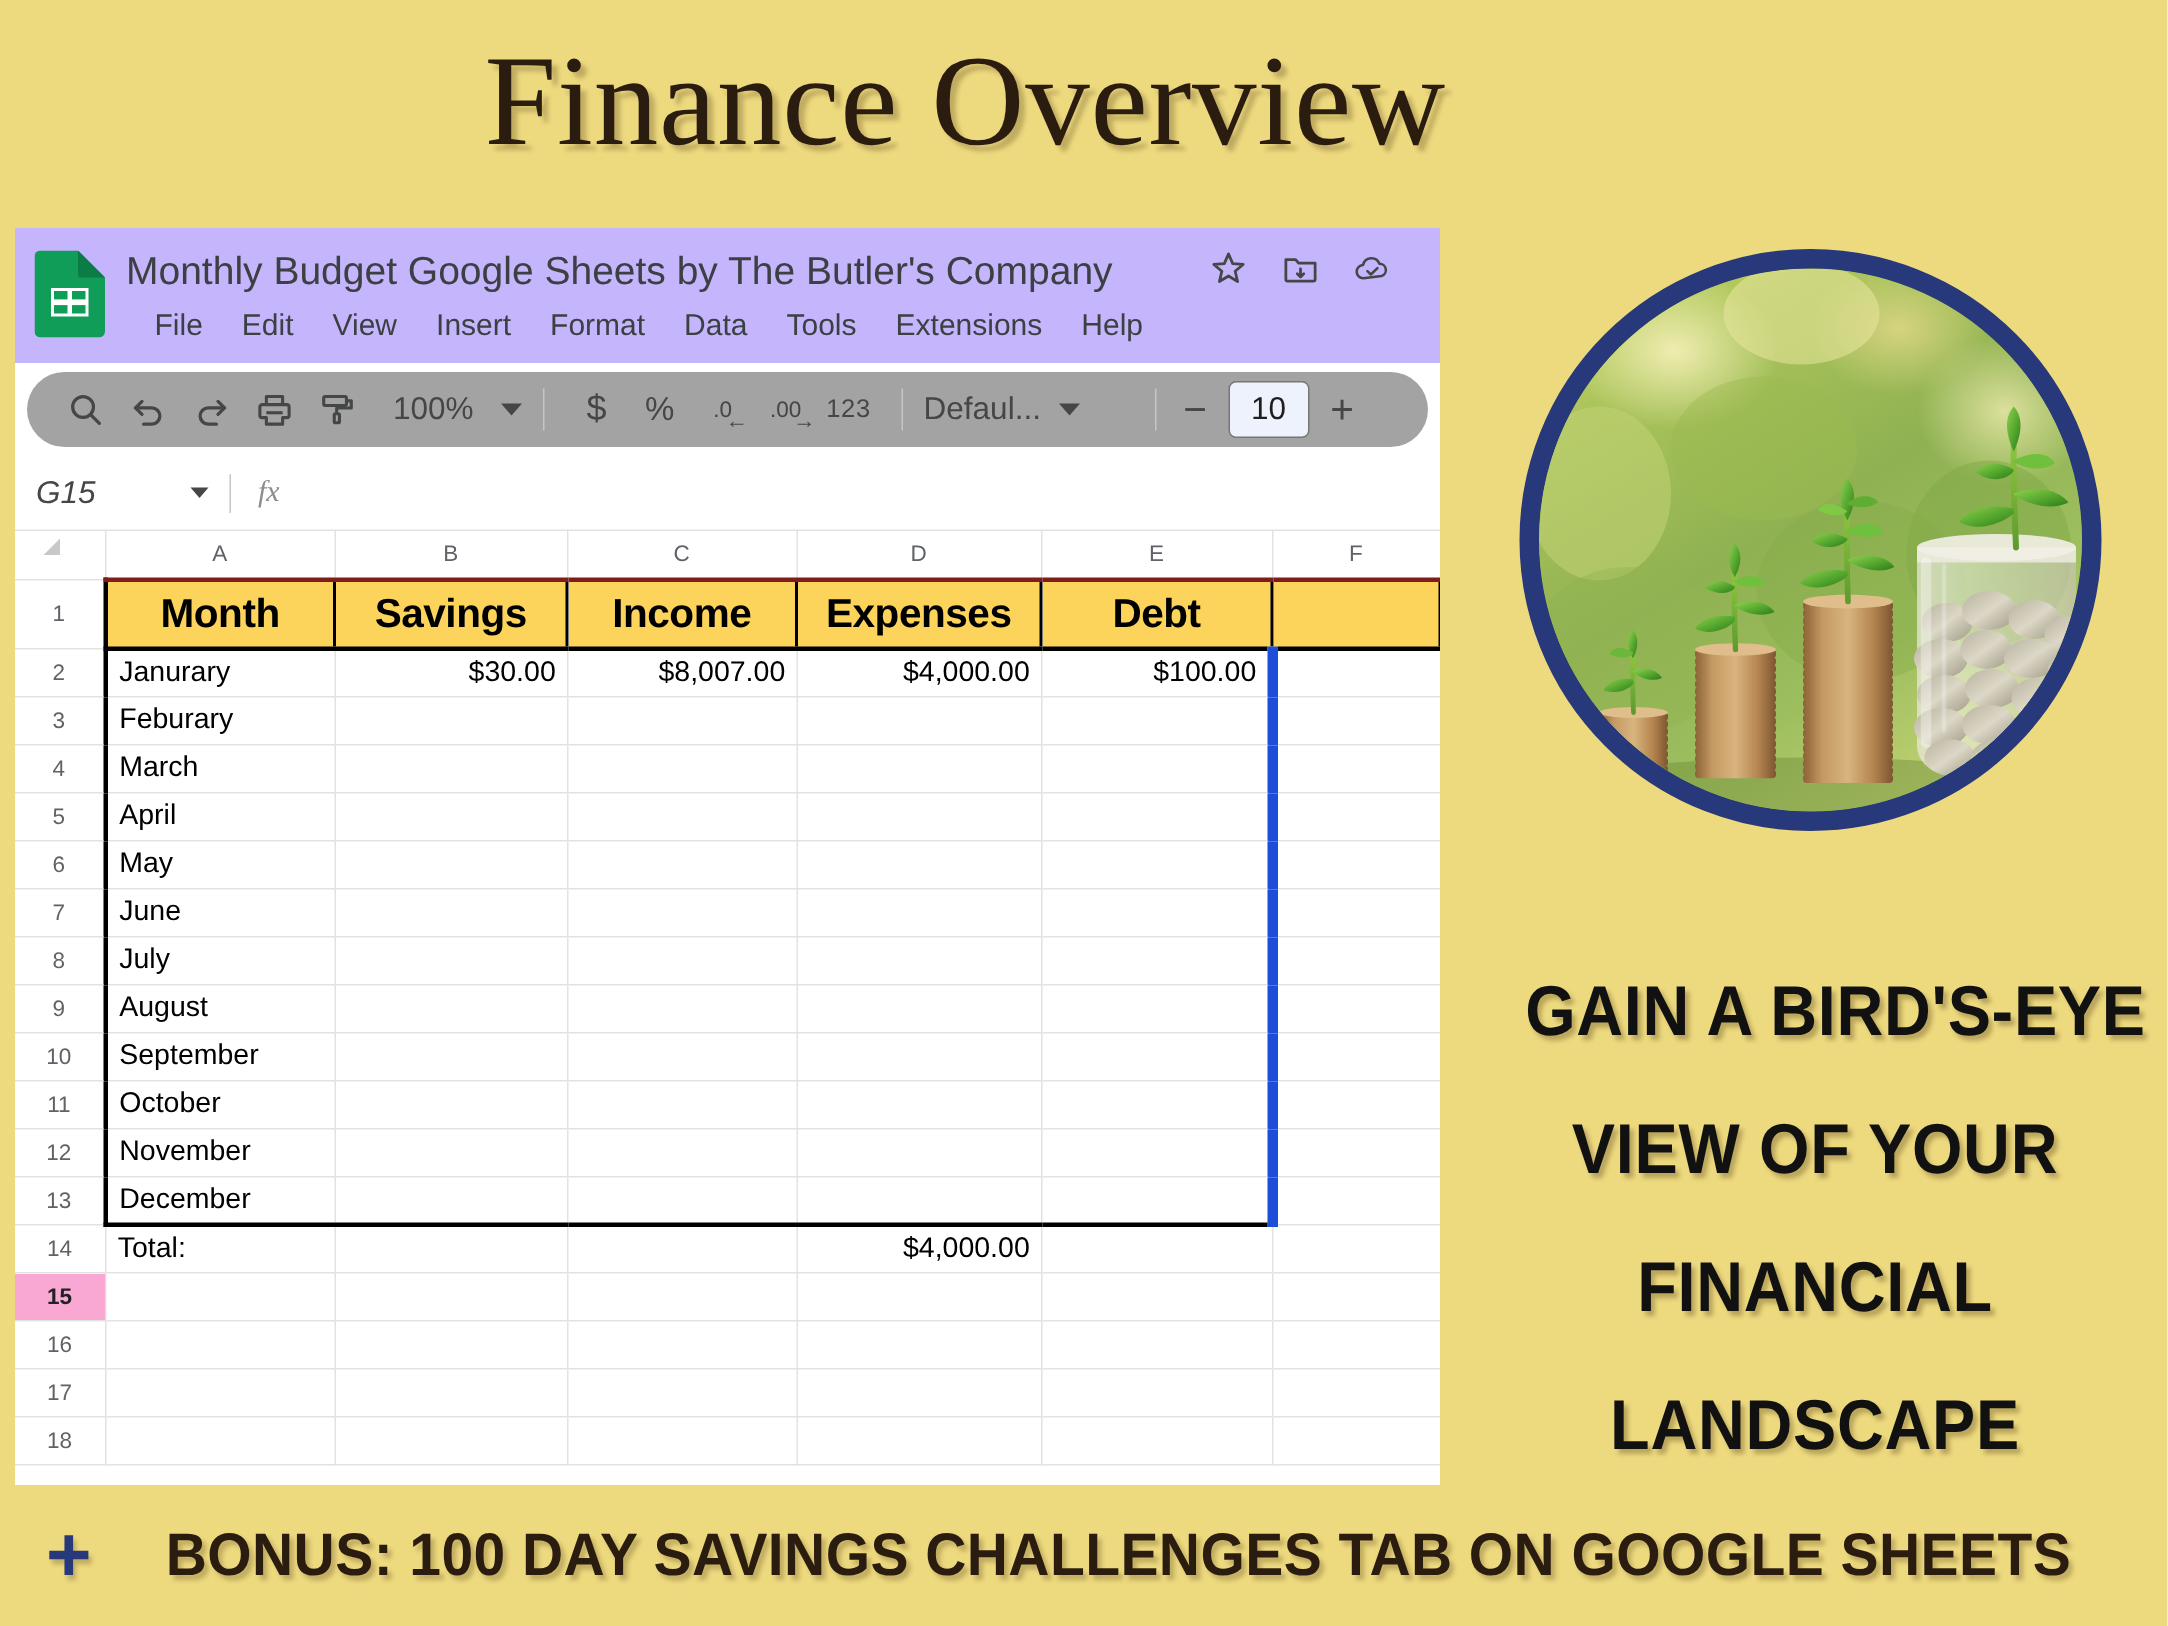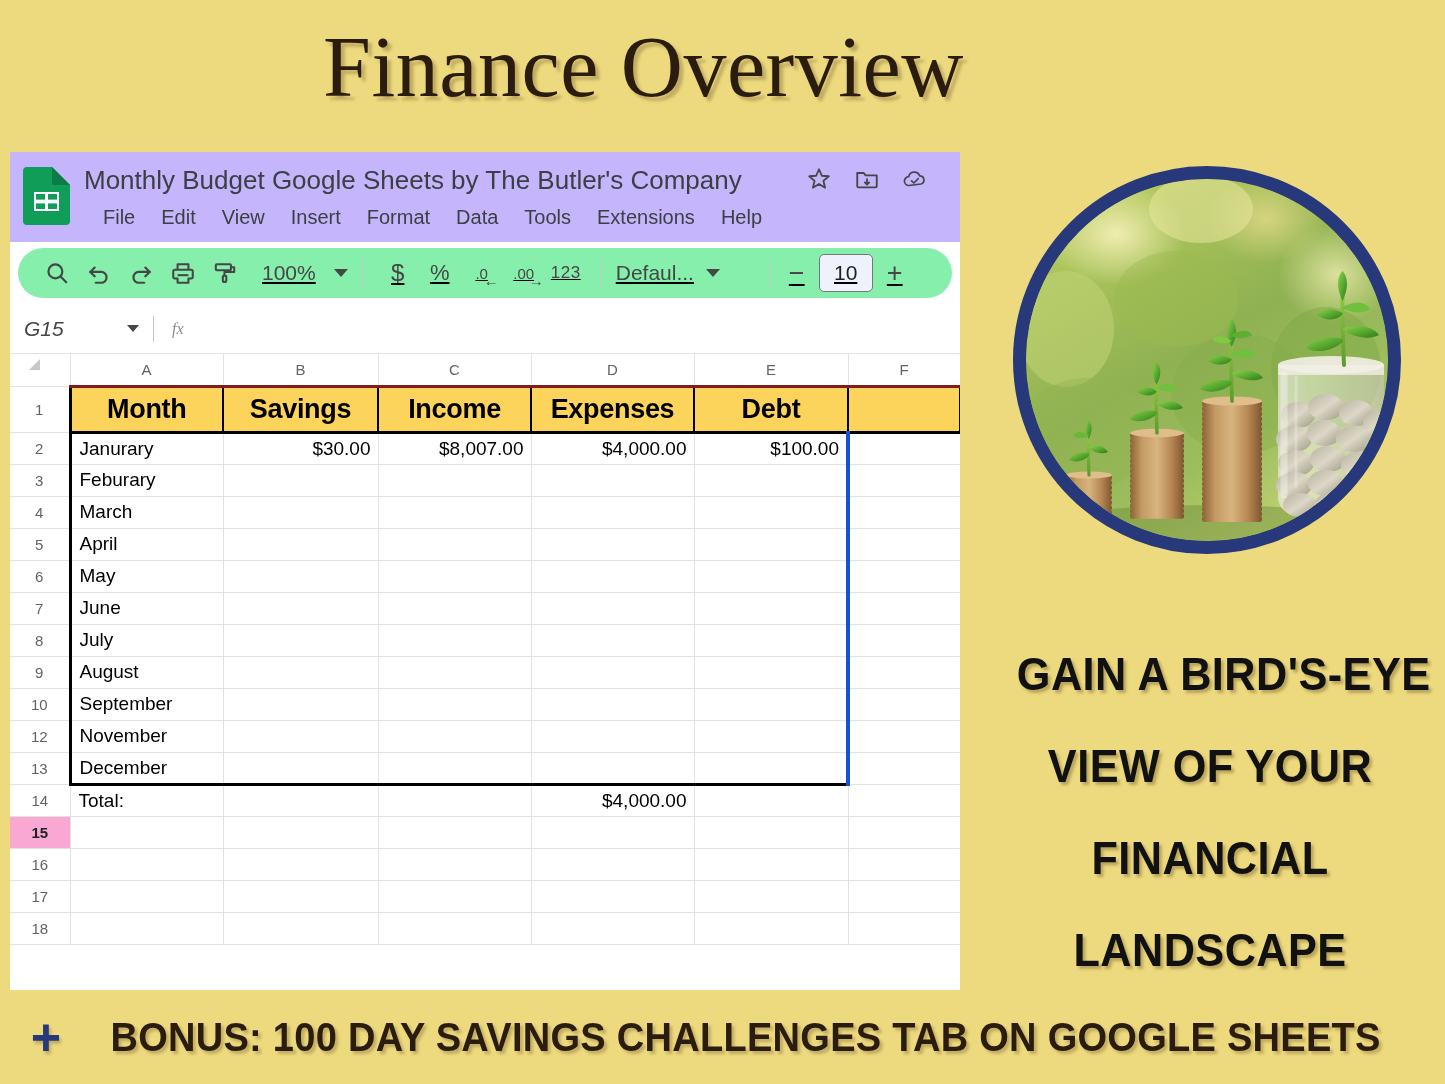--- a/index.html
+++ b/index.html
@@ -104,27 +104,26 @@
   .toolbar-wrap {
     position: absolute;
     left: 0; top: 90px;
     width: 950px; height: 62px;
     background: #FFFFFF;
     padding: 6px 8px;
   }
   .toolbar {
     width: 100%;
     height: 50px;
-    background: #86efac;
+    background: #a3a3a3;
     border-radius: 26px;
     display: flex;
     align-items: center;
     padding: 0 18px;
     gap: 0;
-    text-decoration: underline;
   }
   .tb-btn {
     width: 42px; height: 42px;
     display: flex; align-items: center; justify-content: center;
     cursor: pointer; flex: none;
   }
   .tb-btn svg { display: block; }
   .tb-text {
     font-size: 21px;
     color: #444746;
@@ -193,21 +192,21 @@
   .nb-caret {
     width: 0; height: 0;
     border-left: 6px solid transparent;
     border-right: 6px solid transparent;
     border-top: 7px solid #444746;
   }
   .fb-sep { width: 1px; height: 26px; background: #C4C7C5; }
   .fx-glyph {
     font-family: "Liberation Serif", serif;
     font-style: italic;
-    font-size: 16px;
+    font-size: 20px;
     color: #8A8F8A;
     padding: 0 16px 0 18px;
   }
   .fx-input { flex: 1; height: 100%; cursor: text; }
 
   
   .grid {
     position: absolute;
     left: 0; top: 202px;
     width: 950px;
@@ -294,21 +293,21 @@
     letter-spacing: -0.3px;
     height: 46px;
     border-right: 2px solid #000000;
     border-bottom: 3px solid #000000;
     border-top: 3px solid #7f1d1d;
   }
   tr.hdrow td.cell.firstdata { border-left: 3px solid #000000; }
 
   
   tr.bodyrow td.cell.firstdata { border-left: 3px solid #000000; }
-  tr.bodyrow td.cell.framed    { border-right: 4px solid #1d4ed8; }
+  tr.bodyrow td.cell.framed    { border-right: 7px solid #1d4ed8; }
   tr.lastbody td.cell.firstdata,
   tr.lastbody td.cell.framed,
   tr.lastbody td.cell.inblock { border-bottom: 3px solid #000000; }
 
   
   .photo-circle {
     position: absolute;
     left: 1013px;
     top: 166px;
     width: 388px;
@@ -629,20 +628,29 @@
         <td class="cell left firstdata">August</td>
         <td class="cell right"></td>
         <td class="cell right"></td>
         <td class="cell right"></td>
         <td class="cell right framed"></td>
         <td class="cell"></td>
       </tr>
       <tr class="bodyrow">
         <td class="rowhead">10</td>
         <td class="cell left firstdata">September</td>
+        <td class="cell right"></td>
+        <td class="cell right"></td>
+        <td class="cell right"></td>
+        <td class="cell right framed"></td>
+        <td class="cell"></td>
+      </tr>
+      <tr class="bodyrow">
+        <td class="rowhead">11</td>
+        <td class="cell left firstdata">October</td>
         <td class="cell right"></td>
         <td class="cell right"></td>
         <td class="cell right"></td>
         <td class="cell right framed"></td>
         <td class="cell"></td>
       </tr>
       <tr class="bodyrow">
         <td class="rowhead">12</td>
         <td class="cell left firstdata">November</td>
         <td class="cell right"></td>

